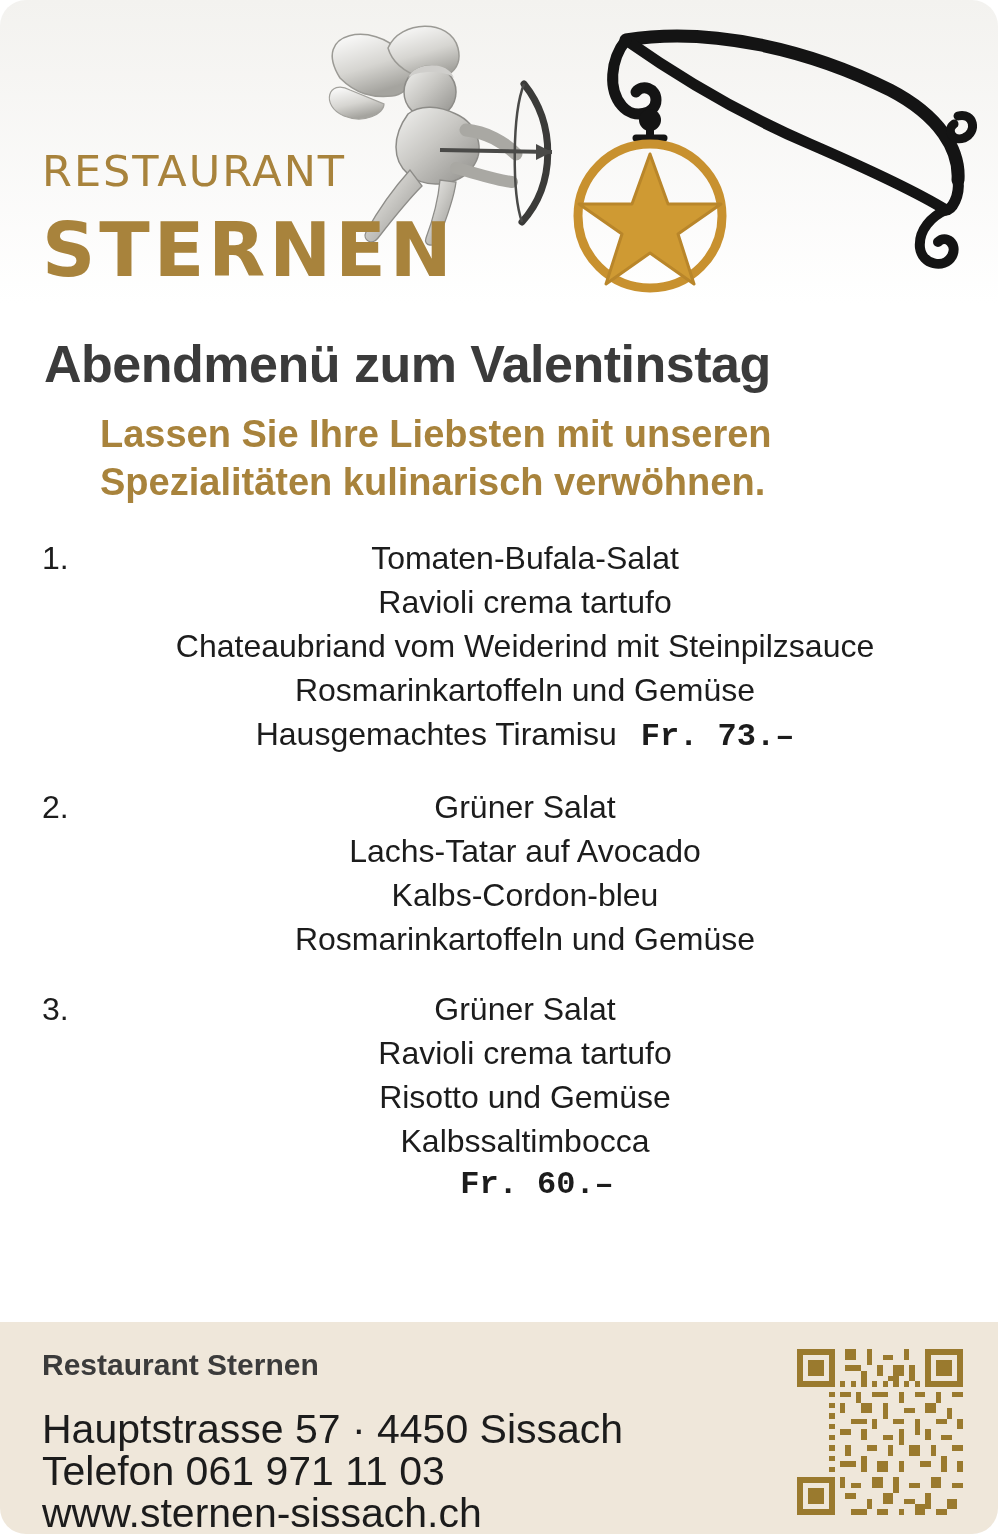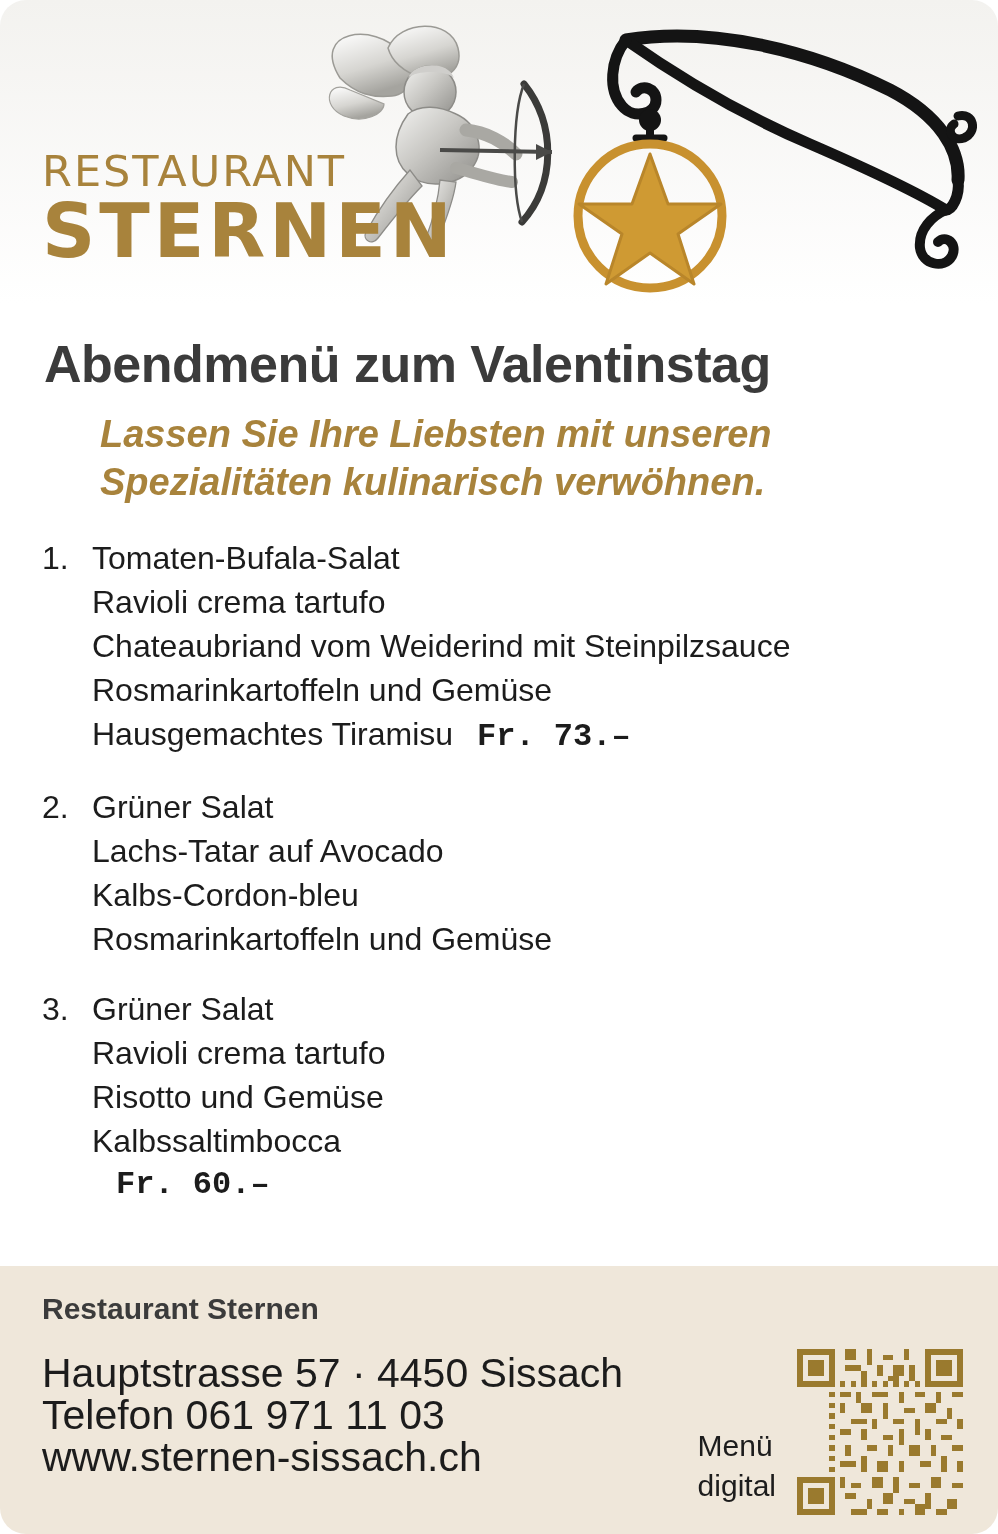--- a/index.html
+++ b/index.html
@@ -45,21 +45,21 @@
     color: #a8833c;
     line-height: 1;
   }
   .logo-sternen {
     font-family: "DejaVu Sans", sans-serif;
     font-weight: bold;
     font-size: 74px;
     letter-spacing: 4px;
     color: #a8833c;
     line-height: 1.05;
-    margin-top: 0;
+    margin-top: 19px;
   }
 
   
   .cherub {
     position: absolute;
     left: 280px;
     top: 18px;
     width: 280px;
     height: 240px;
     z-index: 3;
@@ -84,21 +84,20 @@
     letter-spacing: -0.5px;
     line-height: 1.1;
   }
   .subtitle {
     margin: 18px 0 0 100px;
     font-size: 38px;
     font-weight: bold;
     color: #a8833c;
     line-height: 1.25;
     max-width: 860px;
-    font-style: italic;
   }
 
   
   .menus {
     margin: 30px 0 0 0;
     padding: 0 40px 0 42px;
   }
   .menu {
     display: flex;
     margin-bottom: 26px;
@@ -108,42 +107,42 @@
     flex: 0 0 50px;
     font-size: 32px;
     color: #1c1c1c;
     line-height: 44px;
   }
   .menu-lines {
     flex: 1 1 auto;
   }
   .menu-line {
     display: flex;
-    justify-content: flex-start;
+    justify-content: center;
     align-items: baseline;
     font-size: 32px;
     color: #1c1c1c;
     line-height: 44px;
     white-space: nowrap;
   }
   .menu-price {
     font-weight: bold;
     font-size: 32px;
     color: #1c1c1c;
     padding-left: 24px;
     font-family: Liberation Mono, monospace;
   }
 
   
   .footer {
     position: absolute;
     left: 0;
     right: 0;
     bottom: 0;
-    height: 268px;
+    height: 212px;
     background: #efe7da;
     padding: 26px 24px 0 42px;
     box-sizing: border-box;
   }
   .footer-name {
     font-size: 30px;
     font-weight: bold;
     color: #3b3b3b;
     margin-bottom: 26px;
   }
@@ -309,24 +308,20 @@
   </div>
 
   <div class="footer">
     <div class="footer-name">Restaurant Sternen</div>
     <div class="footer-contact">
       <div>Hauptstrasse 57 · 4450 Sissach</div>
       <div>Telefon 061 971 11 03</div>
       <div>www.sternen-sissach.ch</div>
     </div>
 
-    <div class="qr-label">
-      <div>Menü</div>
-      <div>digital</div>
-    </div>
 
     <svg class="qr-code" viewBox="0 0 33 33" shape-rendering="crispEdges">
       <rect x="0" y="0" width="33" height="33" fill="#efe7da"></rect>
       <g fill="#9a7a2e">
 
         <rect x="1" y="1" width="7" height="1"></rect>
           <rect x="1" y="7" width="7" height="1"></rect>
         <rect x="1" y="1" width="1" height="7"></rect>
           <rect x="7" y="1" width="1" height="7"></rect>
         <rect x="3" y="3" width="3" height="3"></rect>

